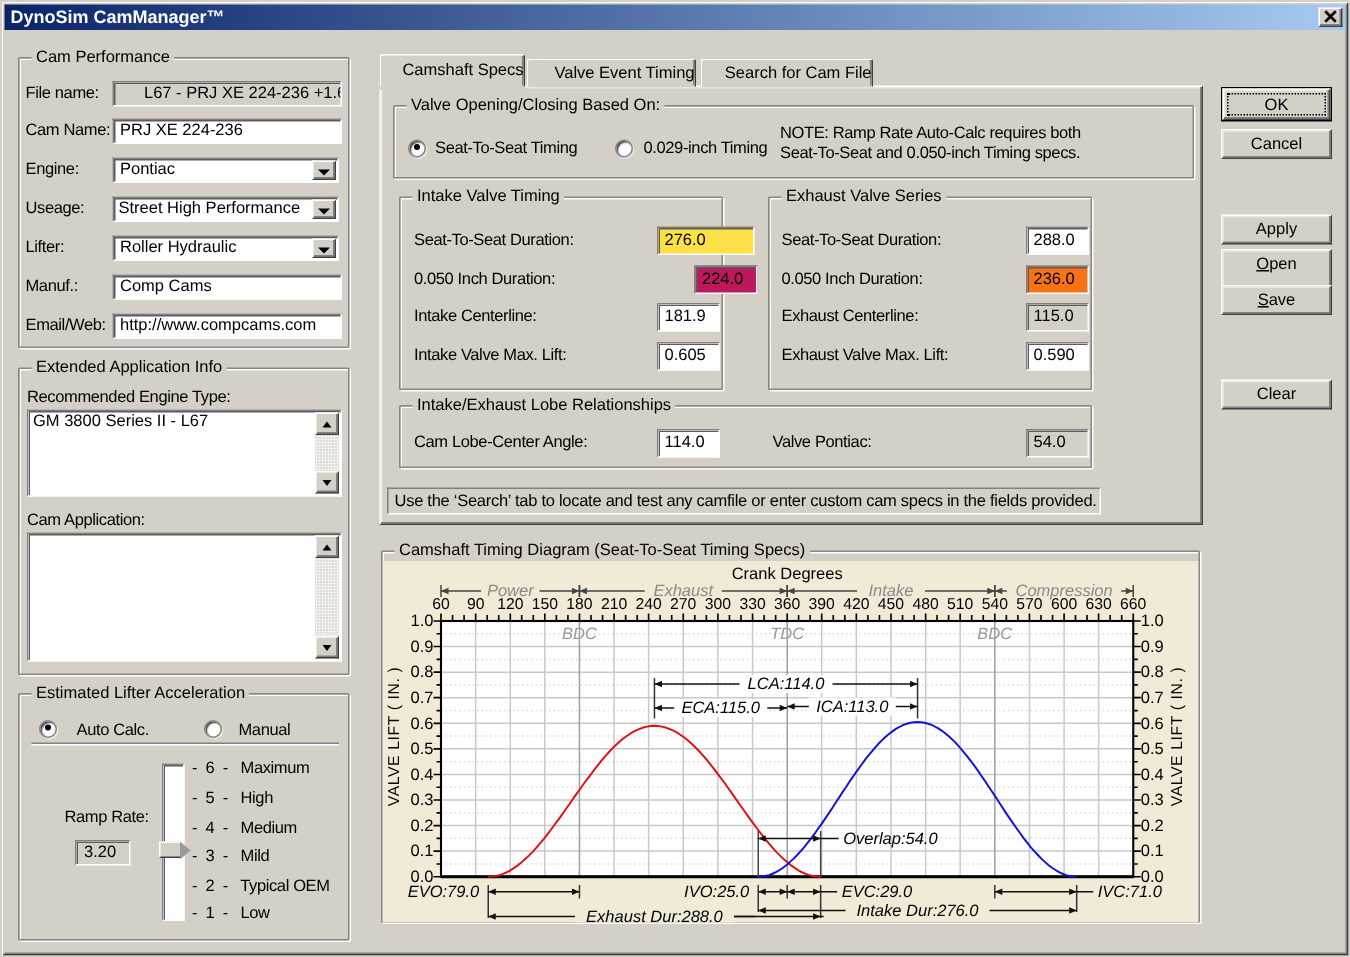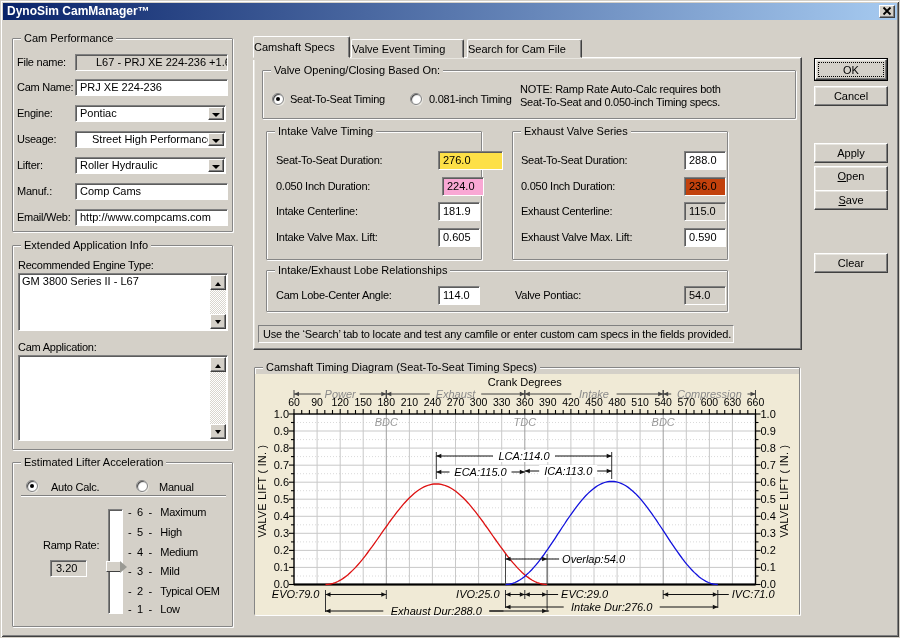--- a/index.html
+++ b/index.html
@@ -18,41 +18,41 @@
 .btn{position:absolute;background:#d4d0c8;border:1px solid;border-color:#fff #404040 #404040 #fff;box-shadow:inset -1px -1px 0 #808080,inset 1px 1px 0 #e8e6e0;text-align:center}
 .btnd{position:absolute;border:1px solid #000}
 .btnin{position:relative;width:100%;height:100%;left:0;top:0}
 .foc{position:absolute;left:2px;top:2px;right:2px;bottom:2px;border:1px dotted #000;line-height:14px}
 .lbox{position:absolute;background:#fff;border:1px solid;border-color:#808080 #fff #fff #808080;box-shadow:inset 1px 1px 0 #5c5c5c}
 .sb{position:absolute;right:1px;top:1px;bottom:1px;width:16px;background:conic-gradient(#fff 25%,#d8d5ce 0 50%,#fff 0 75%,#d8d5ce 0) 0 0/2px 2px}
 .sbb{position:absolute;left:0;width:16px;height:15px;background:#d4d0c8;border:1px solid;border-color:#fff #404040 #404040 #fff;box-shadow:inset -1px -1px 0 #808080;text-align:center}
 .up{display:inline-block;width:0;height:0;border:3.5px solid transparent;border-bottom:4px solid #000;margin-top:2px}
 .dnn{display:inline-block;width:0;height:0;border:3.5px solid transparent;border-top:4px solid #000;margin-top:5px}
 .etch{position:absolute;height:2px;border-top:1px solid #808080;border-bottom:1px solid #fff}
-.tab{position:absolute;background:#d4d0c8;border:1px solid;border-color:#fff #404040 #d4d0c8 #fff;border-radius:2px 2px 0 0;box-shadow:inset -1px 0 0 #808080;text-align:left}
+.tab{position:absolute;background:#d4d0c8;border:1px solid;border-color:#fff #404040 #d4d0c8 #fff;border-radius:2px 2px 0 0;box-shadow:inset -1px 0 0 #808080;text-align:right}
 .page{position:absolute;background:#d4d0c8;border:1px solid;border-color:#fff #404040 #404040 #fff;box-shadow:inset -1px -1px 0 #808080,inset 1px 1px 0 #e8e6e0}
 .note{position:absolute;border:1px solid;border-color:#808080 #fff #fff #808080;padding-left:4px;line-height:16px;white-space:nowrap;letter-spacing:-0.18px}
 
 </style></head><body>
 <div class="frame"></div>
 <div class="tbar">DynoSim CamManager™</div>
 <div class="xbtn" style="right:5px;top:5px"><svg width="14" height="11" viewBox="0 0 14 11">
       <path d="M3.5,1.5 L10.5,8.5 M10.5,1.5 L3.5,8.5" stroke="#000" stroke-width="1.8"></path>
     </svg></div>
 <div class="gb" style="left:12px;top:38px;width:221px;height:194px">
     <span class="gbl" style="left:8px">Cam Performance</span>
   </div>
 <div class="lb" style="left:17px;top:56px">File name:</div>
 <div class="ed" style="left:75px;top:54px;width:153px;height:17px;background:#d4d0c8;padding-left:20px;line-height:15px">L67 - PRJ XE 224-236 +1.6-1.</div>
 <div class="lb" style="left:17px;top:81px">Cam Name:</div>
 <div class="ed" style="left:75px;top:79px;width:153px;height:17px;background:#fff;padding-left:4px;line-height:15px">PRJ XE 224-236</div>
 <div class="lb" style="left:17px;top:107px">Engine:</div>
 <div class="ed" style="left:75px;top:105px;width:151px;height:17px;background:#fff;padding-left:4px">Pontiac<div class="cbtn" style="right:1px;top:1px;height:13px"><span class="dn"></span></div></div>
 <div class="lb" style="left:17px;top:133px">Useage:</div>
-<div class="ed" style="left:75px;top:131px;width:151px;height:17px;background:#fff;padding-left:16px">Street High Performance<div class="cbtn" style="right:1px;top:1px;height:13px"><span class="dn"></span></div></div>
+<div class="ed" style="left:75px;top:131px;width:151px;height:17px;background:#fff;padding-left:3px">Street High Performance<div class="cbtn" style="right:1px;top:1px;height:13px"><span class="dn"></span></div></div>
 <div class="lb" style="left:17px;top:159px">Lifter:</div>
 <div class="ed" style="left:75px;top:157px;width:151px;height:17px;background:#fff;padding-left:4px">Roller Hydraulic<div class="cbtn" style="right:1px;top:1px;height:13px"><span class="dn"></span></div></div>
 <div class="lb" style="left:17px;top:185px">Manuf.:</div>
 <div class="ed" style="left:75px;top:183px;width:153px;height:17px;background:#fff;padding-left:4px;line-height:15px">Comp Cams</div>
 <div class="lb" style="left:17px;top:211px">Email/Web:</div>
 <div class="ed" style="left:75px;top:209px;width:153px;height:17px;background:#fff;padding-left:4px;line-height:15px">http://www.compcams.com</div>
 <div class="gb" style="left:12px;top:245px;width:221px;height:205px">
     <span class="gbl" style="left:8px">Extended Application Info</span>
   </div>
 <div class="lb" style="left:18px;top:259px">Recommended Engine Type:</div>
@@ -92,41 +92,41 @@
 <div class="page" style="left:253px;top:57px;width:549px;height:293px"></div>
 <div class="tab" style="left:351px;top:39px;width:113px;height:19px;line-height:18px">Valve Event Timing</div>
 <div class="tab" style="left:467px;top:39px;width:115px;height:19px;line-height:18px">Search for Cam File</div>
 <div class="tab" style="left:253px;top:36px;width:97px;height:22px;line-height:20px;box-shadow:inset -1px 0 0 #808080, 0 2px 0 #d4d0c8">Camshaft Specs</div>
 <div class="gb" style="left:262px;top:70px;width:534px;height:49px">
     <span class="gbl" style="left:8px">Valve Opening/Closing Based On:</span>
   </div>
 <div class="rad" style="left:272px;top:93px"><span class="rdot"></span></div>
 <div class="lb" style="left:290px;top:93px">Seat-To-Seat Timing</div>
 <div class="rad" style="left:410px;top:93px"></div>
-<div class="lb" style="left:429px;top:93px">0.081-inch Timing</div>
+<div class="lb" style="left:429px;top:93px">0.029-inch Timing</div>
 <div class="lb" style="left:520px;top:83px">NOTE: Ramp Rate Auto-Calc requires both</div>
 <div class="lb" style="left:520px;top:96px">Seat-To-Seat and 0.050-inch Timing specs.</div>
 <div class="gb" style="left:266px;top:131px;width:216px;height:129px">
     <span class="gbl" style="left:8px">Intake Valve Timing</span>
   </div>
 <div class="lb" style="left:276px;top:154px">Seat-To-Seat Duration:</div>
 <div class="ed" style="left:438px;top:151px;width:65px;height:19px;background:#fde047;padding-left:4px;line-height:17px">276.0</div>
 <div class="lb" style="left:276px;top:180px">0.050 Inch Duration:</div>
-<div class="ed" style="left:442px;top:177px;width:42px;height:19px;background:#f9a8d4;padding-left:4px;line-height:17px">224.0</div>
+<div class="ed" style="left:463px;top:177px;width:42px;height:19px;background:#be185d;padding-left:4px;line-height:17px">224.0</div>
 <div class="lb" style="left:276px;top:205px">Intake Centerline:</div>
 <div class="ed" style="left:438px;top:202px;width:42px;height:19px;background:#fff;padding-left:4px;line-height:17px">181.9</div>
 <div class="lb" style="left:276px;top:231px">Intake Valve Max. Lift:</div>
 <div class="ed" style="left:438px;top:228px;width:42px;height:19px;background:#fff;padding-left:4px;line-height:17px">0.605</div>
 <div class="gb" style="left:512px;top:131px;width:216px;height:129px">
     <span class="gbl" style="left:8px">Exhaust Valve Series</span>
   </div>
 <div class="lb" style="left:521px;top:154px">Seat-To-Seat Duration:</div>
 <div class="ed" style="left:684px;top:151px;width:42px;height:19px;background:#fff;padding-left:4px;line-height:17px">288.0</div>
 <div class="lb" style="left:521px;top:180px">0.050 Inch Duration:</div>
-<div class="ed" style="left:684px;top:177px;width:42px;height:19px;background:#c2410c;padding-left:4px;line-height:17px">236.0</div>
+<div class="ed" style="left:684px;top:177px;width:42px;height:19px;background:#f97316;padding-left:4px;line-height:17px">236.0</div>
 <div class="lb" style="left:521px;top:205px">Exhaust Centerline:</div>
 <div class="ed" style="left:684px;top:202px;width:42px;height:19px;background:#d4d0c8;padding-left:4px;line-height:17px">115.0</div>
 <div class="lb" style="left:521px;top:231px">Exhaust Valve Max. Lift:</div>
 <div class="ed" style="left:684px;top:228px;width:42px;height:19px;background:#fff;padding-left:4px;line-height:17px">0.590</div>
 <div class="gb" style="left:266px;top:270px;width:462px;height:42px">
     <span class="gbl" style="left:8px">Intake/Exhaust Lobe Relationships</span>
   </div>
 <div class="lb" style="left:276px;top:289px">Cam Lobe-Center Angle:</div>
 <div class="ed" style="left:438px;top:286px;width:42px;height:19px;background:#fff;padding-left:4px;line-height:17px">114.0</div>
 <div class="lb" style="left:515px;top:289px">Valve Pontiac:</div>

